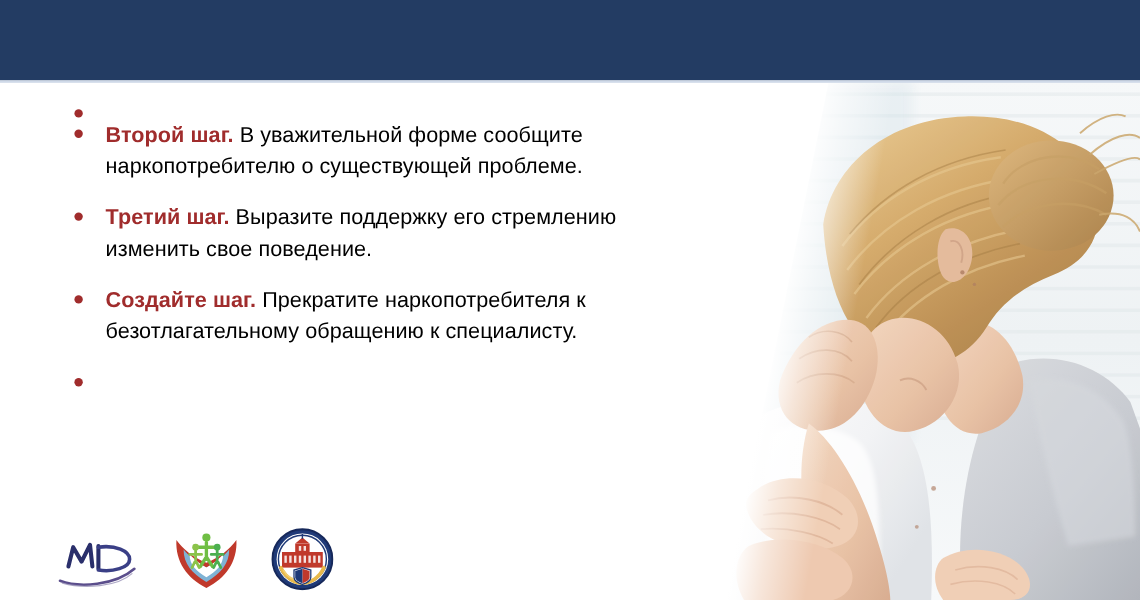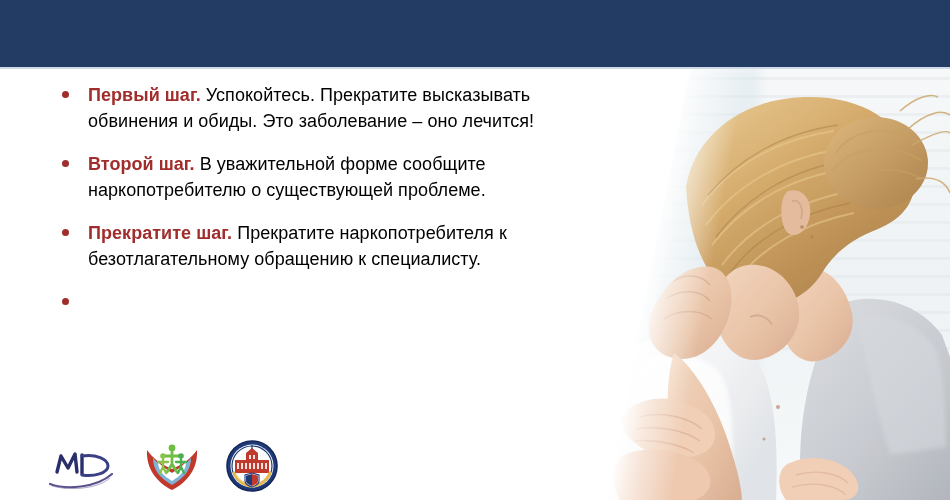--- a/index.html
+++ b/index.html
@@ -279,32 +279,35 @@
   <div class="photo-fadebar"></div>
 
   <div class="header-banner"></div>
   <div class="header-title">ЕСЛИ В ДОМ ПОСТУЧАЛАСЬ БЕДА...</div>
   <div class="header-underline"></div>
 
   <div class="content-list">
 
     <div class="bullet-row">
       <span class="bullet-dot"></span>
-      <div class="bullet-text"><span class="step-label">Первый шаг.</span><span> Успокойтесь. Прекратите высказывать обвинения и обиды. Это заболевание – оно лечится!</span></div>
     </div>
 
     <div class="bullet-row">
       <span class="bullet-dot"></span>
       <div class="bullet-text"><span class="step-label">Второй шаг.</span><span> В уважительной форме сообщите наркопотребителю о существующей проблеме.</span></div>
     </div>
 
-
-    <div class="bullet-row">
-      <span class="bullet-dot"></span>
-      <div class="bullet-text"><span class="step-label">Прекратите шаг.</span><span> Прекратите наркопотребителя к безотлагательному обращению к специалисту.</span></div>
+    <div class="bullet-row">
+      <span class="bullet-dot"></span>
+      <div class="bullet-text"><span class="step-label">Третий шаг.</span><span> Выразите поддержку его стремлению изменить свое поведение.</span></div>
+    </div>
+
+    <div class="bullet-row">
+      <span class="bullet-dot"></span>
+      <div class="bullet-text"><span class="step-label">Создайте шаг.</span><span> Прекратите наркопотребителя к безотлагательному обращению к специалисту.</span></div>
     </div>
 
     <div class="bullet-row">
       <span class="bullet-dot"></span>
     </div>
 
   </div>
 
   <div class="logo-strip">
 

